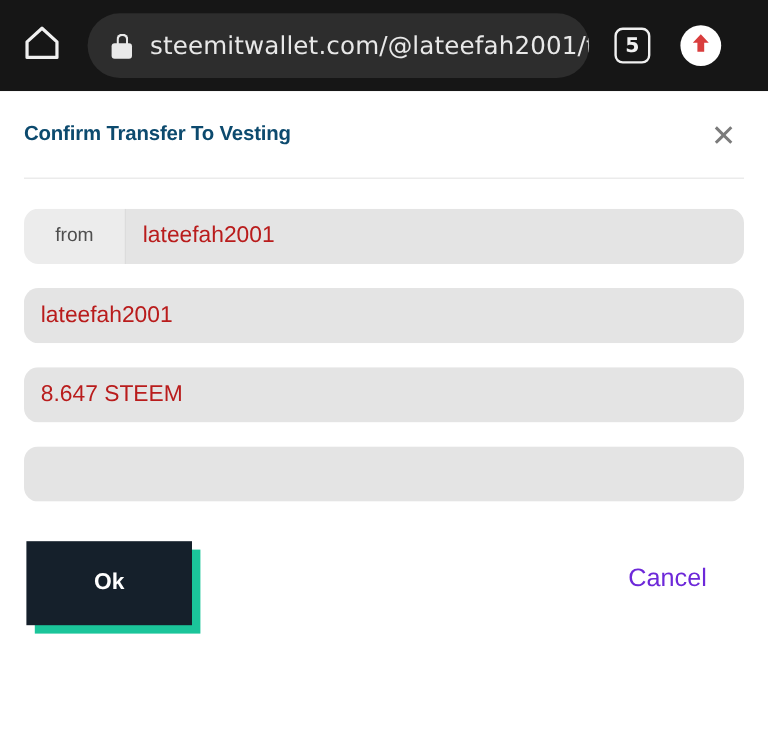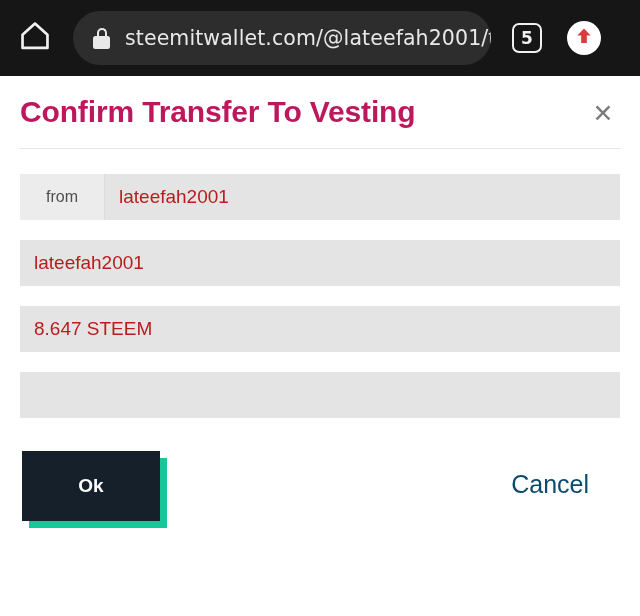--- a/index.html
+++ b/index.html
@@ -119,23 +119,23 @@
     box-sizing: border-box;
     padding: 0 20px;
   }
   .dialog-header {
     position: relative;
     height: 72px;
     display: flex;
     align-items: center;
   }
   .dialog-title {
-    font-size: 30px;
+    font-size: 17px;
     font-weight: bold;
-    color: #be185d;
+    color: #0c4a6e;
     letter-spacing: -0.15px;
   }
   .close-btn {
     position: absolute;
     right: 0px;
     top: 20px;
     width: 34px;
     height: 34px;
     display: flex;
     align-items: center;
@@ -153,21 +153,21 @@
 
   
   .form-area {
     padding-top: 25px;
   }
   .form-row {
     display: flex;
     align-items: stretch;
     height: 46px;
     margin-bottom: 20px;
-    border-radius: 0;
+    border-radius: 12px;
     overflow: hidden;
   }
   .row-label {
     flex: 0 0 auto;
     background: #ececec;
     color: #4f4f4f;
     font-size: 16px;
     display: flex;
     align-items: center;
     justify-content: center;
@@ -229,22 +229,22 @@
     justify-content: center;
     border: none;
     padding: 0;
     font-family: "Liberation Sans", sans-serif;
     cursor: pointer;
   }
   .cancel-button {
     position: absolute;
     right: 31px;
     top: 19px;
-    color: #0c4a6e;
-    font-size: 25px;
+    color: #6d28d9;
+    font-size: 21px;
     background: none;
     border: none;
     padding: 0;
     font-family: "Liberation Sans", sans-serif;
     cursor: pointer;
   }
 </style>
 </head>
 <body>
 

